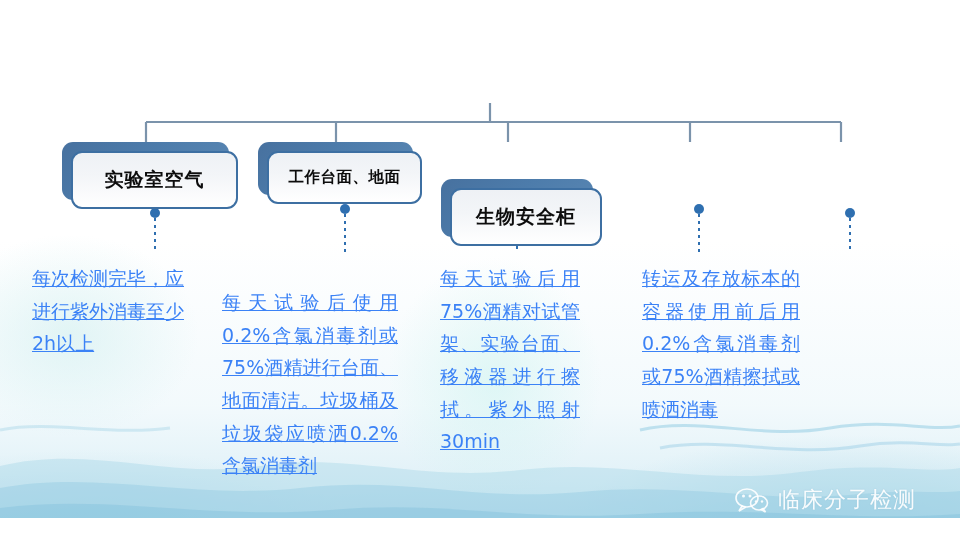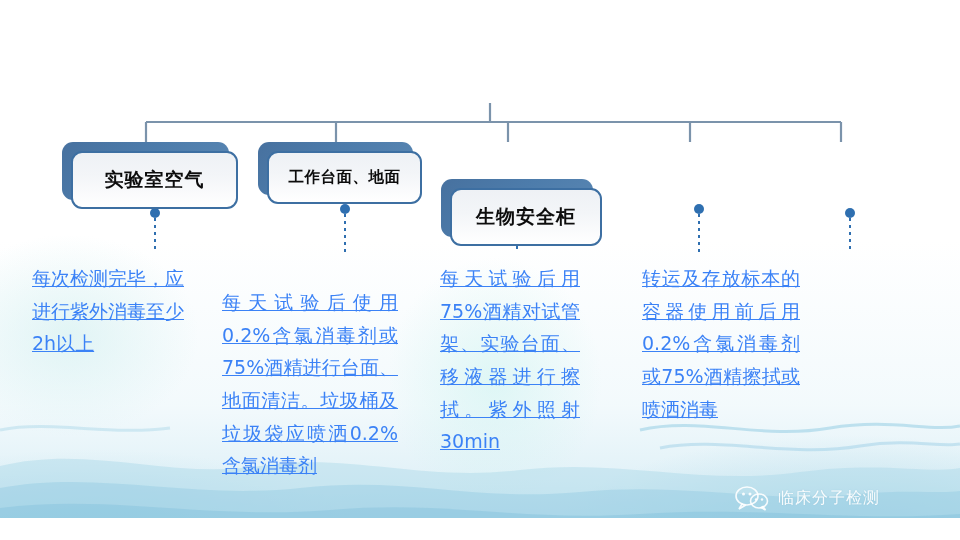--- a/index.html
+++ b/index.html
@@ -123,21 +123,21 @@
   
   .watermark {
     position: absolute;
     left: 735px; top: 485px;
     display: flex; align-items: center; gap: 9px;
     pointer-events: none;
   }
   .watermark .wm-text {
     color: #ffffff;
     opacity: .92;
-    font-size: 16px;
+    font-size: 22px;
     letter-spacing: 1px;
     font-family: "DejaVu Sans", "Liberation Sans", sans-serif;
     text-shadow: 0 0 2px rgba(140,190,210,.55);
   }
 </style>
 </head>
 <body>
 
 <div id="slide">
 

